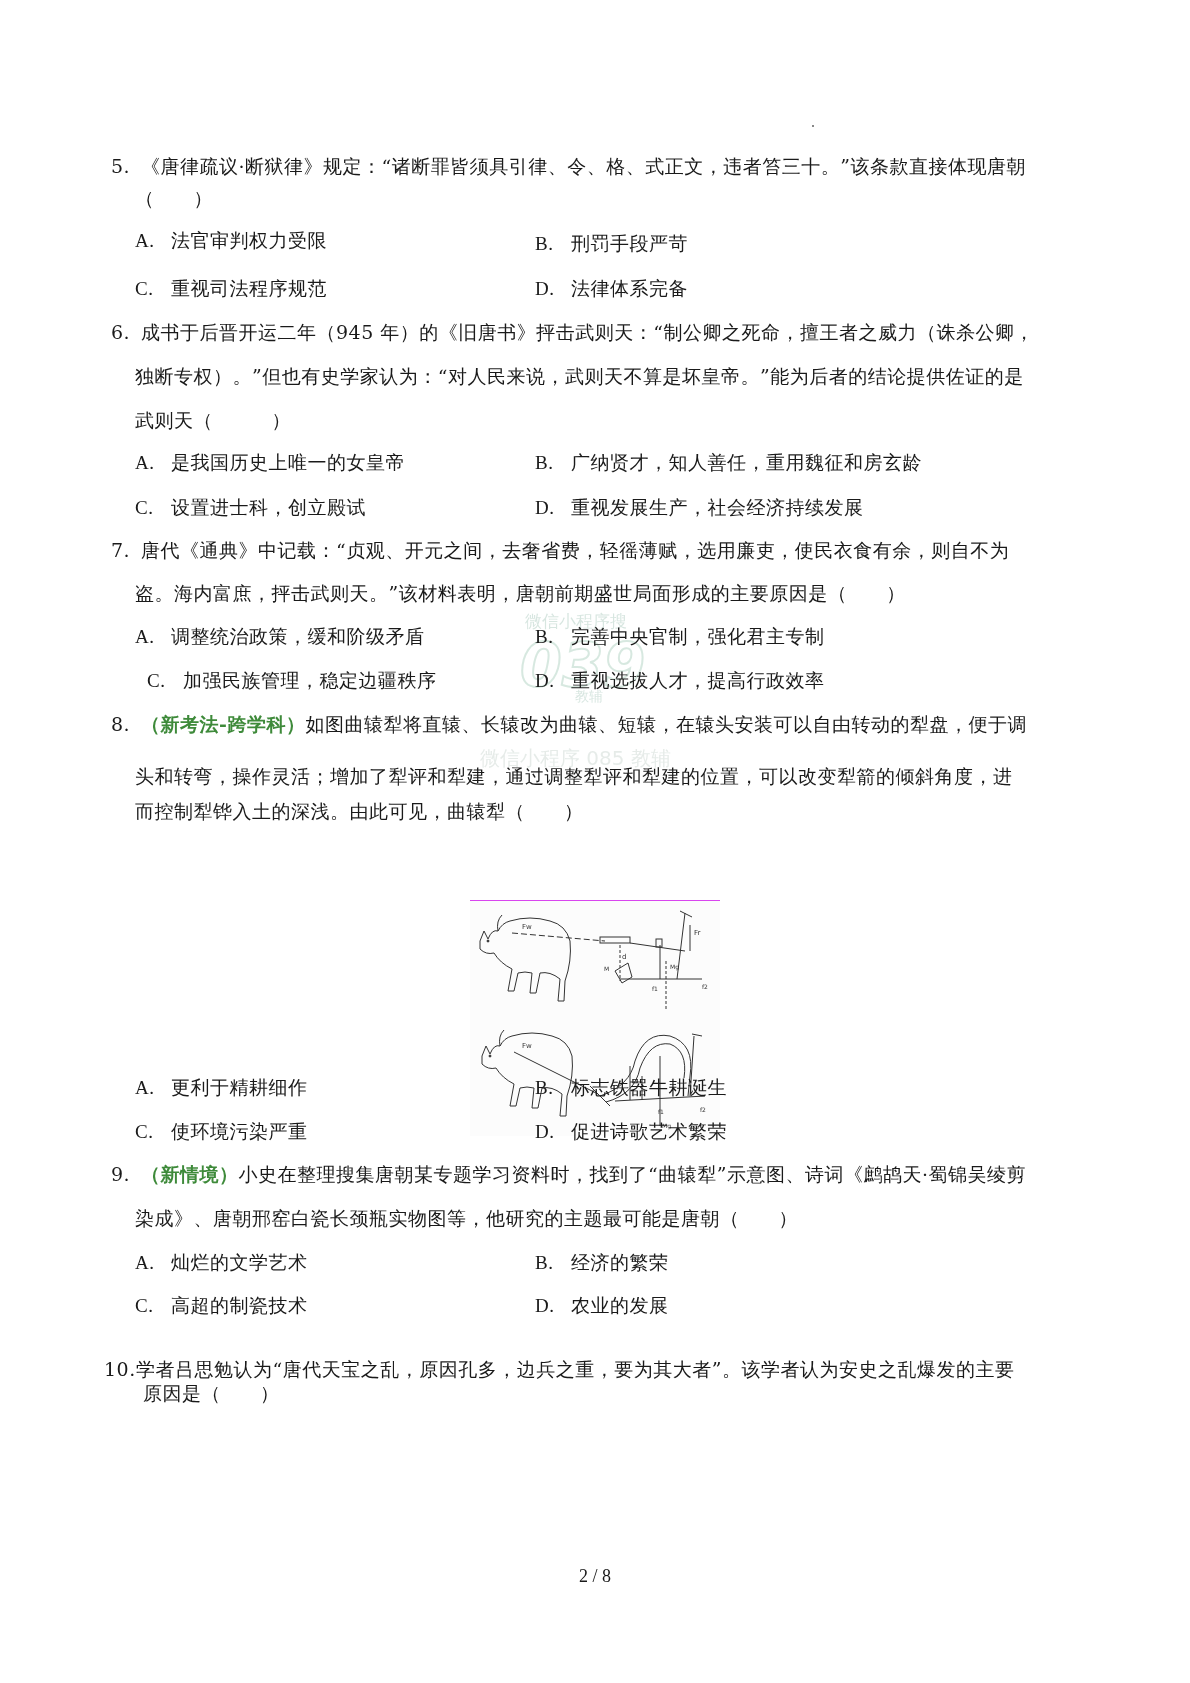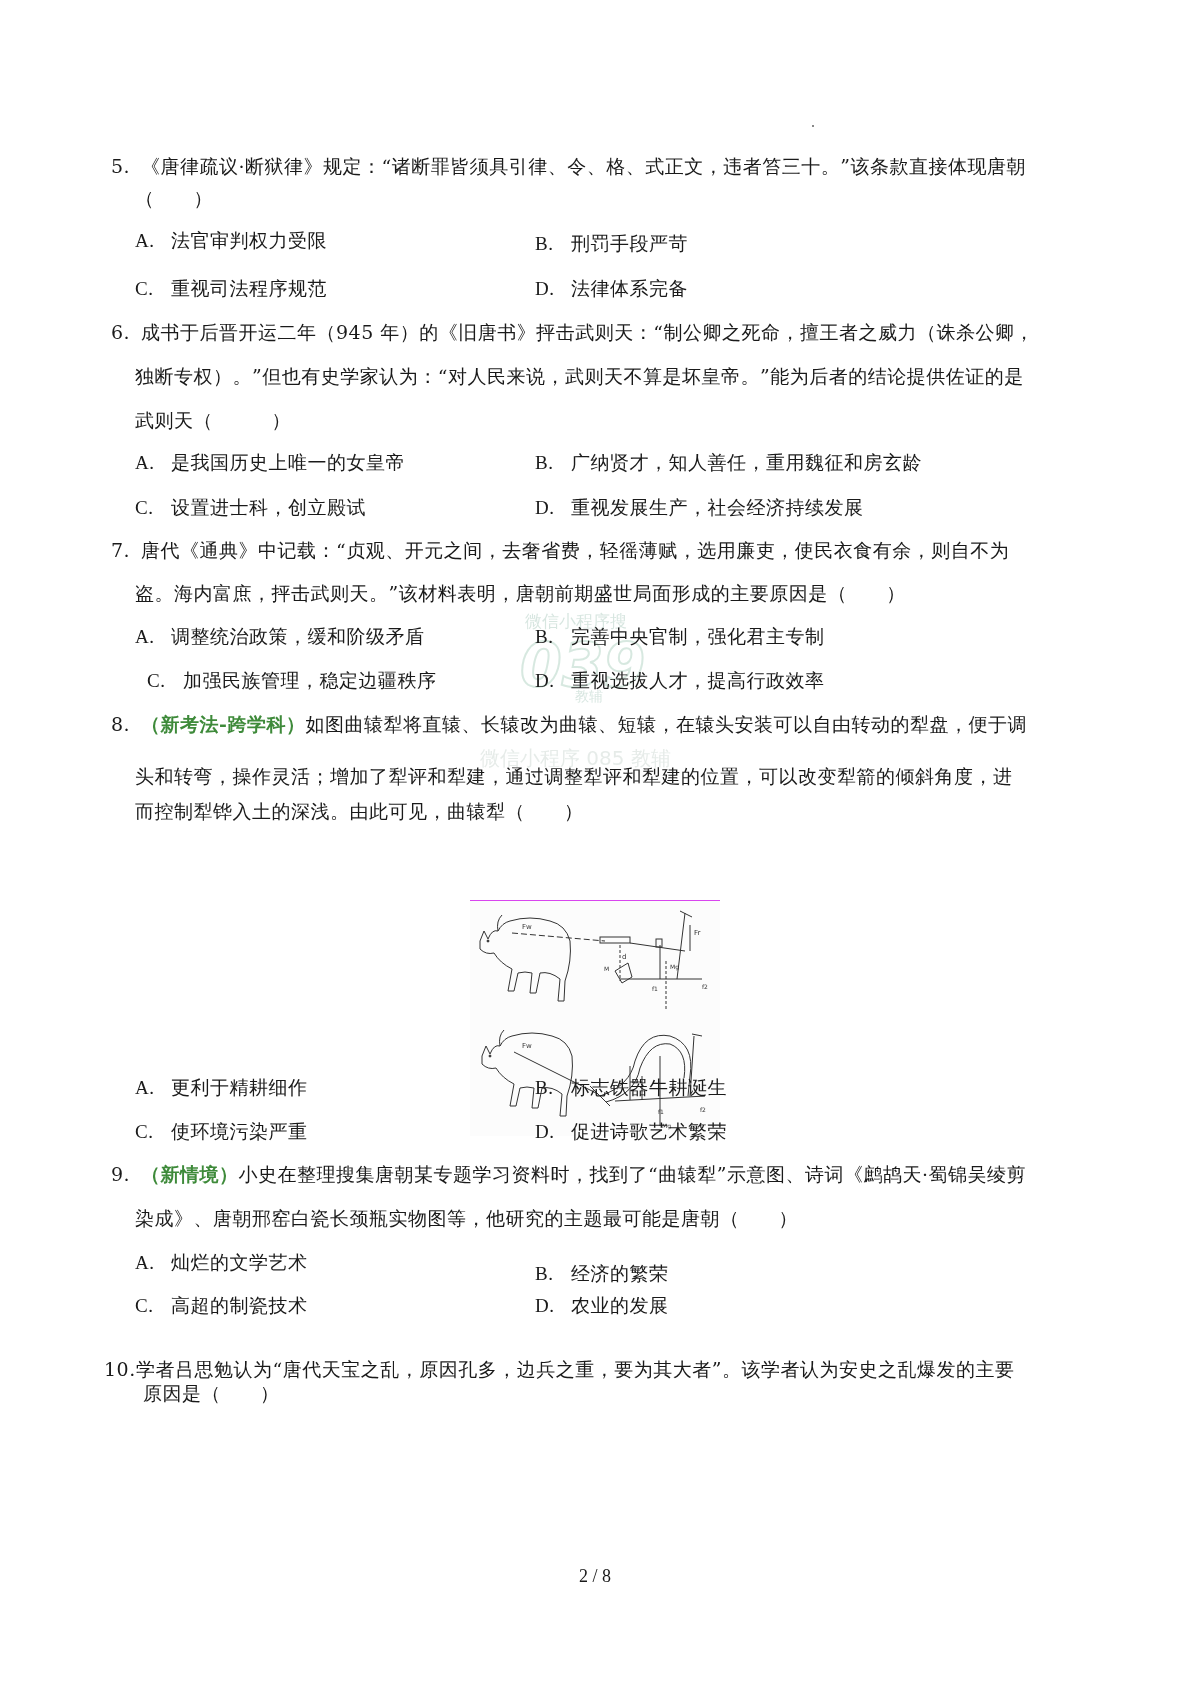--- a/index.html
+++ b/index.html
@@ -258,21 +258,21 @@
     <span class="lbl">D.</span><span>促进诗歌艺术繁荣</span>
   </div>
 
   <div class="line" style="left:111px; top:1162px;">
     <span class="qnum">9.</span><span class="tag">（新情境）</span><span>小史在整理搜集唐朝某专题学习资料时，找到了“曲辕犁”示意图、诗词《鹧鸪天·蜀锦吴绫剪</span>
   </div>
   <div class="line" style="left:135px; top:1206px;">染成》、唐朝邢窑白瓷长颈瓶实物图等，他研究的主题最可能是唐朝（　　）</div>
   <div class="opt" style="left:135px; top:1250px;">
     <span class="lbl">A.</span><span>灿烂的文学艺术</span>
   </div>
-  <div class="opt" style="left:535px; top:1250px;margin-top:11px;">
+  <div class="opt" style="left:535px; top:1250px;">
     <span class="lbl">B.</span><span>经济的繁荣</span>
   </div>
   <div class="opt" style="left:135px; top:1293px;">
     <span class="lbl">C.</span><span>高超的制瓷技术</span>
   </div>
   <div class="opt" style="left:535px; top:1293px;">
     <span class="lbl">D.</span><span>农业的发展</span>
   </div>
 
   <div class="line" style="left:104px; top:1337px;margin-top:20px;">

